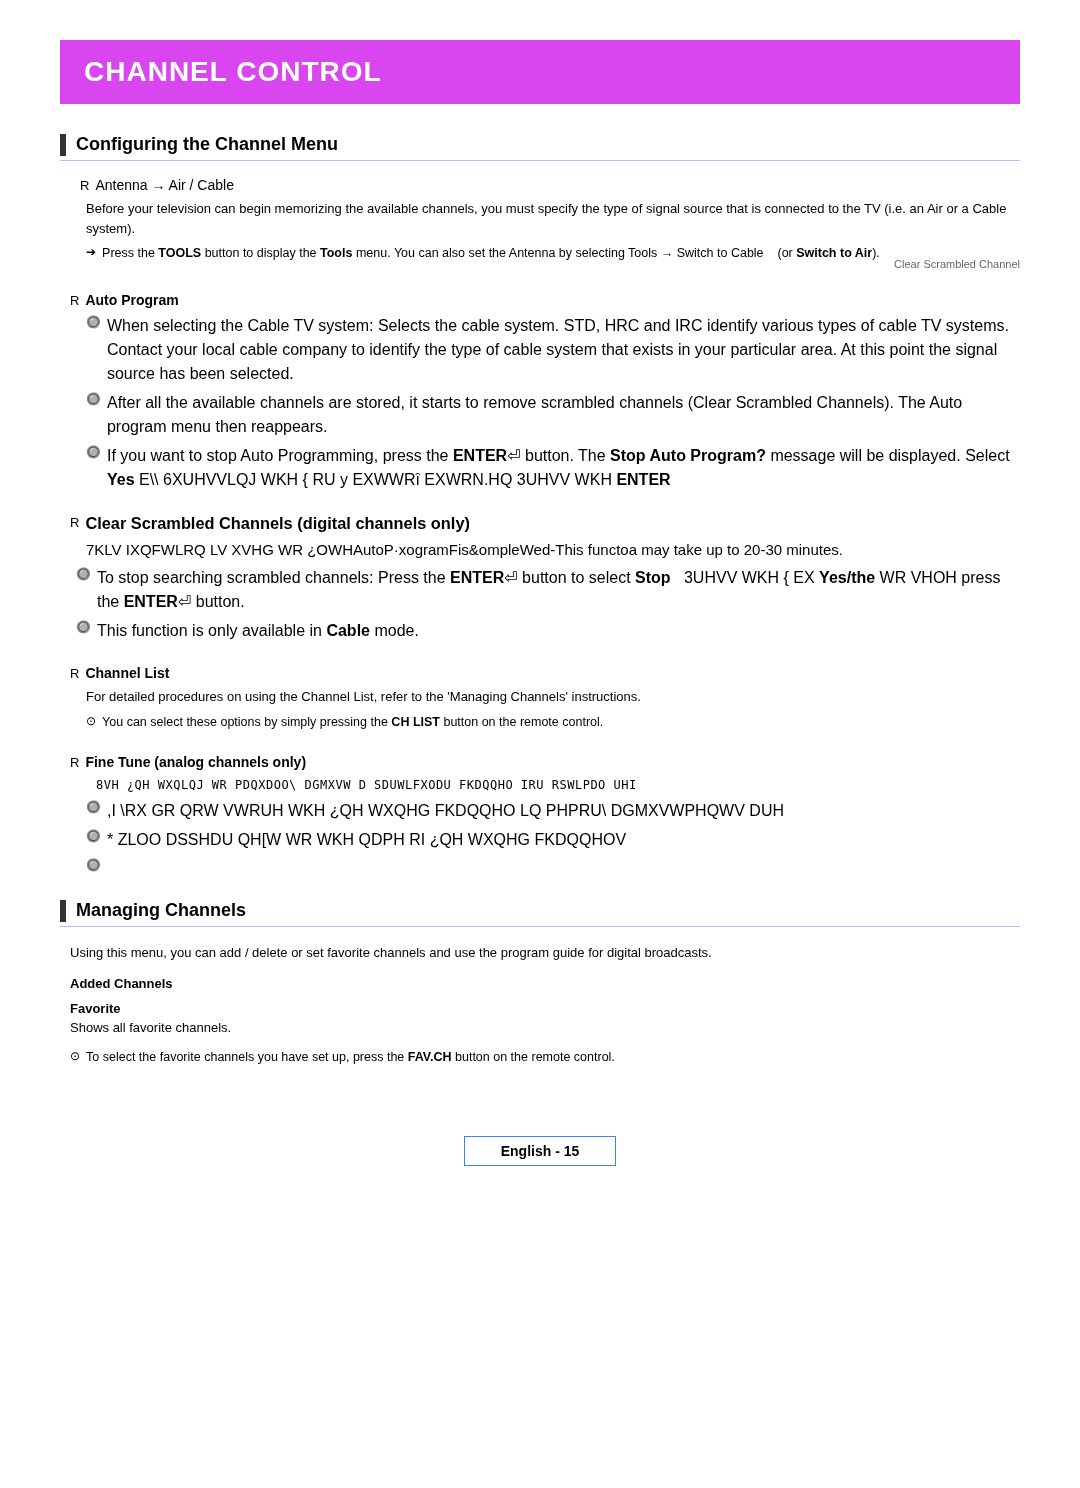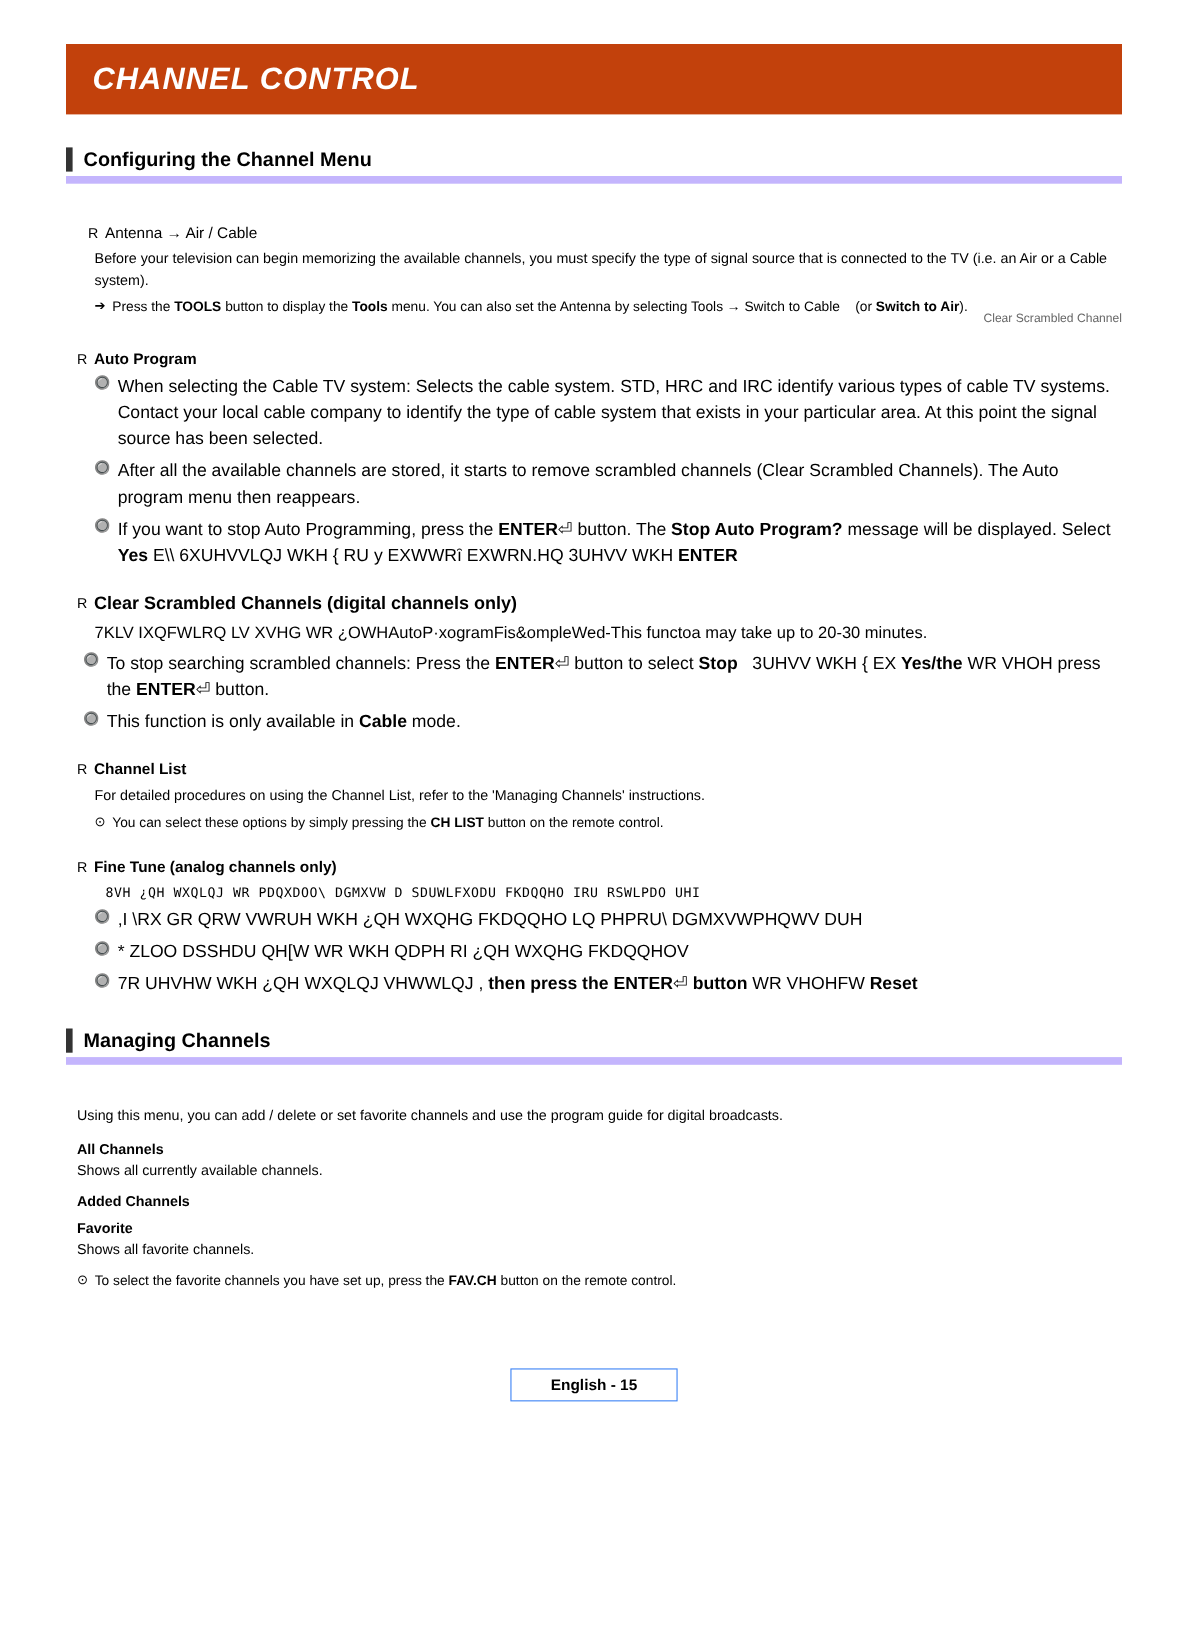--- a/index.html
+++ b/index.html
@@ -12,40 +12,39 @@
       width: 1080px;
       min-height: 1488px;
       background: #ffffff;
       font-family: Arial, Helvetica, sans-serif;
       font-size: 14px;
       color: #000000;
       padding: 40px 60px 60px 60px;
     }
 
     .page-header {
-      background: #c2410c;
+      background: #d946ef;
       color: #ffffff;
       padding: 16px 24px;
       margin-bottom: 30px;
-      font-style: italic;
     }
 
     .page-header h1 {
       font-size: 28px;
       font-weight: 900;
       letter-spacing: 1px;
       text-transform: uppercase;
       color: #ffffff;
     }
 
     .section-header {
       display: flex;
-      align-items: flex-end;
-      border-bottom: 7px solid #c4b5fd;
-      margin-bottom: 36px;
+      align-items: flex-start;
+      border-bottom: 1px solid #c4b5fd;
+      margin-bottom: 16px;
       padding-bottom: 4px;
     }
 
     .section-header-bar {
       width: 6px;
       height: 22px;
       background: #333;
       margin-right: 10px;
       flex-shrink: 0;
     }
@@ -304,36 +303,31 @@
   <div class="note-item">
     <span class="note-icon">🔘</span>
     <span class="note-text">,I \RX GR QRW VWRUH WKH ¿QH WXQHG FKDQQHO LQ PHPRU\ DGMXVWPHQWV DUH</span>
   </div>
   <div class="note-item">
     <span class="note-icon">🔘</span>
     <span class="note-text">* ZLOO DSSHDU QH[W WR WKH QDPH RI ¿QH WXQHG FKDQQHOV</span>
   </div>
   <div class="note-item">
     <span class="note-icon">🔘</span>
-    <span class="note-text">7R UHVHW WKH ¿QH WXQLQJ VHWWLQJ , <strong>then press the ENTER</strong>⏎ <strong>button</strong> WR VHOHFW <strong>Reset</strong></span>
   </div>
 </div>
 
 <div class="managing-section">
   <div class="section-header">
     <div class="section-header-bar"></div>
     <h2>Managing Channels</h2>
   </div>
 
   <div class="managing-intro">Using this menu, you can add / delete or set favorite channels and use the program guide for digital broadcasts.</div>
 
-  <div class="channel-type">
-    <div class="channel-type-name">All Channels</div>
-    <div class="channel-type-desc">Shows all currently available channels.</div>
-  </div>
 
   <div class="channel-type">
     <div class="channel-type-name">Added Channels</div>
   </div>
 
   <div class="channel-type">
     <div class="channel-type-name">Favorite</div>
     <div class="channel-type-desc">Shows all favorite channels.</div>
   </div>
 

